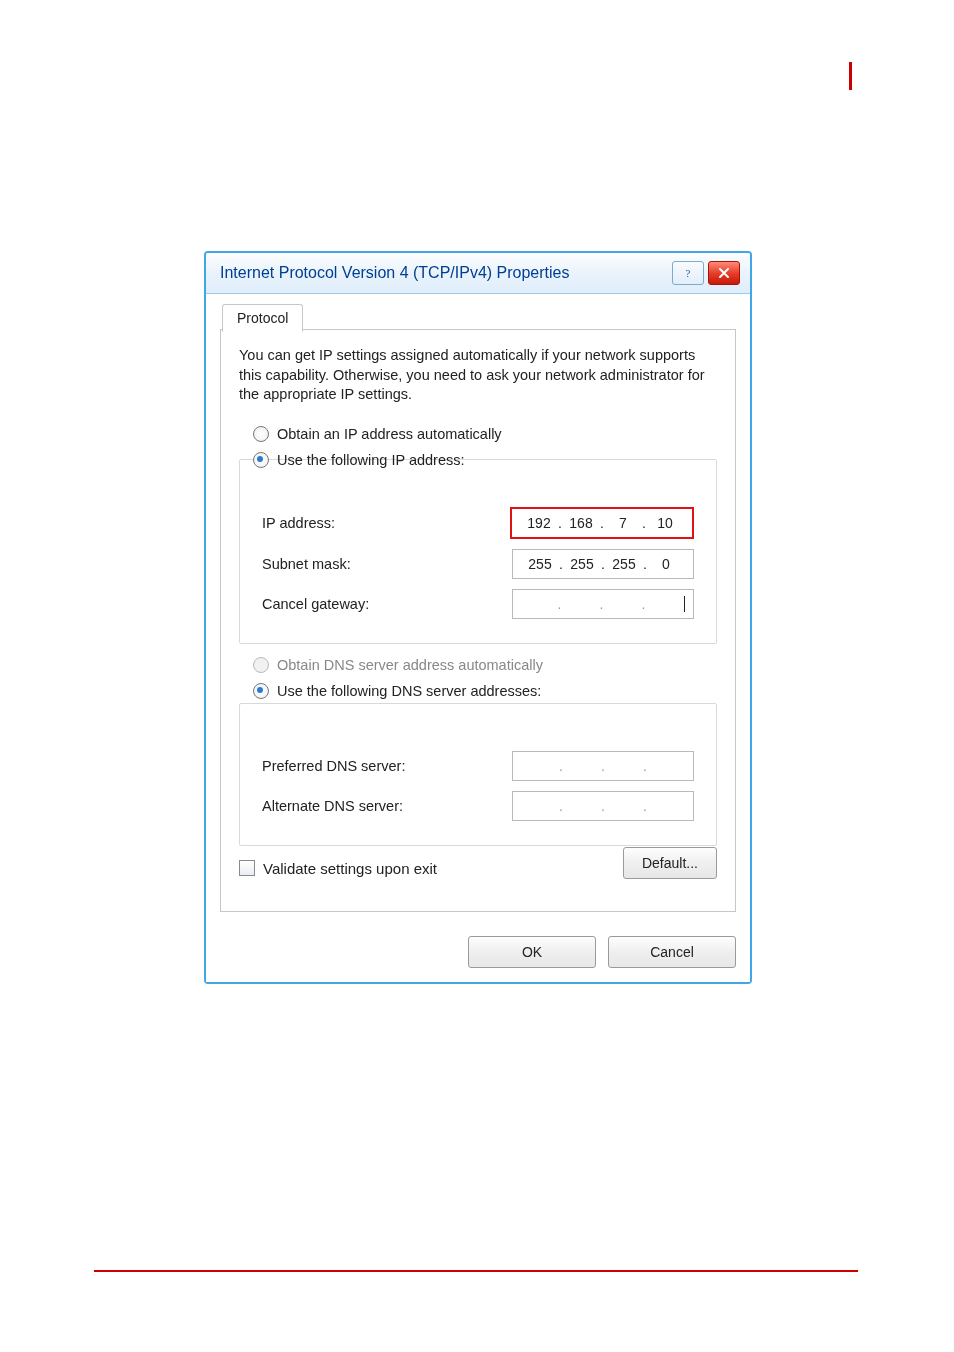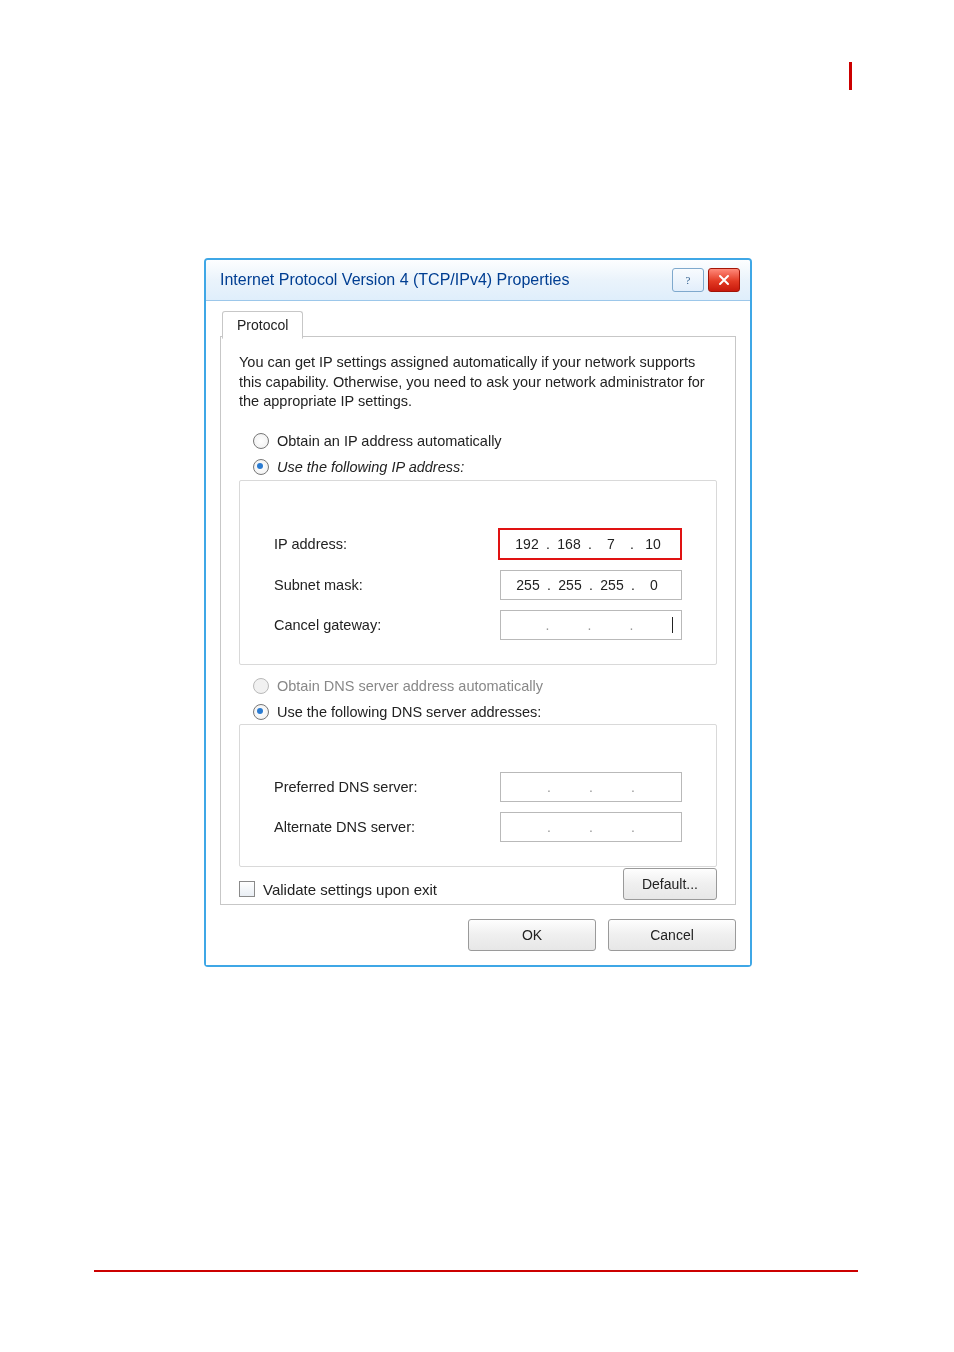--- a/index.html
+++ b/index.html
@@ -1,51 +1,51 @@
 <!DOCTYPE html>
 <html><head>
 <meta charset="utf-8">
 <style>
   html,body{margin:0;padding:0;background:#fff;font-family:"Segoe UI",Tahoma,Arial,sans-serif;font-size:15px;color:#222;}
   .page{position:relative;width:954px;height:1352px;margin:0 auto;background:#fff;}
   .topmark{position:absolute;top:62px;right:102px;width:3px;height:28px;background:#c00;}
   .bottomline{position:absolute;left:94px;right:96px;bottom:80px;height:0;border-top:2px solid #c00;}
-  .dialog{position:absolute;left:204px;top:258px;width:544px;border:2px solid #3fa7e6;border-radius:4px;background:#fff;box-shadow:0 0 0 1px rgba(0,64,128,.05) inset;}
+  .dialog{position:absolute;left:204px;top:251px;width:544px;border:2px solid #3fa7e6;border-radius:4px;background:#fff;box-shadow:0 0 0 1px rgba(0,64,128,.05) inset;}
   .titlebar{display:flex;align-items:center;justify-content:space-between;height:40px;padding:0 10px 0 14px;background:linear-gradient(#fdfeff,#eaf3fb 50%,#dfeefb);border-bottom:1px solid #9cc7ea;border-radius:2px 2px 0 0;}
   .wintitle{color:#003e92;font-size:16px;}
   .sysbtns{display:flex;gap:4px;}
   .sysbtn{width:30px;height:22px;border:1px solid #7fa9cd;border-radius:3px;background:linear-gradient(#f8fbfe,#e2eefb);display:flex;align-items:center;justify-content:center;}
   .sysbtn.close{background:linear-gradient(#ff8a7a,#e33a24 55%,#c8190c);border-color:#a31406;}
   .sysbtn svg{display:block;}
   .clientarea{padding:10px 14px 14px 14px;background:#fff;}
   .tabstrip{height:26px;position:relative;margin-bottom:0;}
   .tab{position:absolute;left:2px;top:0;height:26px;padding:0 14px;display:flex;align-items:center;background:#fff;border:1px solid #c7c7c7;border-bottom:1px solid #fff;border-radius:3px 3px 0 0;font-size:14px;color:#222;}
   .tabrule{position:absolute;left:0;right:0;bottom:0;height:0;border-top:1px solid #c7c7c7;}
-  .tabbody{border:1px solid #c7c7c7;border-top:none;padding:16px 18px 4px 18px;}
+  .tabbody{border:1px solid #c7c7c7;border-top:none;padding:16px 18px 32px 18px;}
   .intro{font-size:14.5px;line-height:1.35;color:#222;margin-bottom:16px;}
   .radioRow{display:flex;gap:8px;padding:5px 0 5px 14px;font-size:14.5px;}
   .radioRow.disabled{color:#888;}
   .radio{width:14px;height:14px;border:1px solid #777;border-radius:50%;background:radial-gradient(#fff,#eee);position:relative;flex:0 0 auto;}
   .radio.sel::after{content:"";position:absolute;left:3px;top:3px;width:6px;height:6px;border-radius:50%;background:#2a7bd1;}
   .radio.dis{border-color:#b9b9b9;background:#f1f1f1;}
   .group{border:1px solid #d9d9d9;border-radius:2px;padding:10px 18px 14px 18px;margin-top:-14px;}
   .grouptitle{margin:-22px 0 10px -4px;background:#fff;display:inline-flex;align-items:center;gap:8px;padding:0 4px;}
-  .fieldrow{display:flex;align-items:center;margin:10px 16px;}
+  .fieldrow{display:flex;align-items:center;margin:10px 4px;}
   .fieldrow .lbl{flex:1;font-size:14.5px;}
   .ipbox{width:180px;height:28px;border:1px solid #b9b9b9;background:#fff;display:flex;align-items:center;justify-content:center;gap:0;font-family:Tahoma,Arial,sans-serif;font-size:14px;color:#222;}
   .ipbox.highlight{border:2px solid #e01212;}
   .ipbox .oct{width:34px;text-align:center;}
   .ipbox .dot{width:8px;text-align:center;color:#222;}
   .ipbox.faint .dot{color:#999;}
   .ipbox .caret{display:inline-block;width:1px;height:16px;background:#222;margin-left:2px;vertical-align:middle;}
   .checkrow{display:flex;align-items:center;gap:8px;margin-top:14px;}
   .chk{width:14px;height:14px;border:1px solid #8a8a8a;background:linear-gradient(#fff,#e9eef4);}
   .btn{height:30px;padding:0 18px;border:1px solid #9a9a9a;border-radius:3px;background:linear-gradient(#fefefe,#efefef 50%,#e7e7e7);font-size:14px;display:inline-flex;align-items:center;justify-content:center;cursor:default;}
   .advwrap{display:flex;justify-content:flex-end;margin-top:-30px;}
-  .dlgbtns{display:flex;gap:12px;justify-content:flex-end;margin-top:14px;}
+  .dlgbtns{display:flex;gap:12px;justify-content:flex-end;margin-top:24px;}
   .dlgbtns .btn{min-width:90px;}
 </style>
 </head>
 <body>
 
 <div class="page">
   <div class="topmark"></div>
 
   <div class="dialog">
 
@@ -74,21 +74,21 @@
 
       <div class="tabbody">
 
         <div class="intro">You can get IP settings assigned automatically if your network supports this capability. Otherwise, you need to ask your network administrator for the appropriate IP settings.</div>
 
         <div class="radioRow">
           <span class="radio"></span>
           <span>Obtain an IP address automatically</span>
         </div>
 
-        <div class="radioRow" style="margin-bottom:14px;font-style:italic;">
+        <div class="radioRow" style="">
           <span class="radio sel"></span>
           <span>Use the following IP address:</span>
         </div>
 
         <div class="group">
           <div class="grouptitle" style="visibility:hidden;">.</div>
 
           <div class="fieldrow">
             <div class="lbl">IP address:</div>
             <div class="ipbox highlight">

